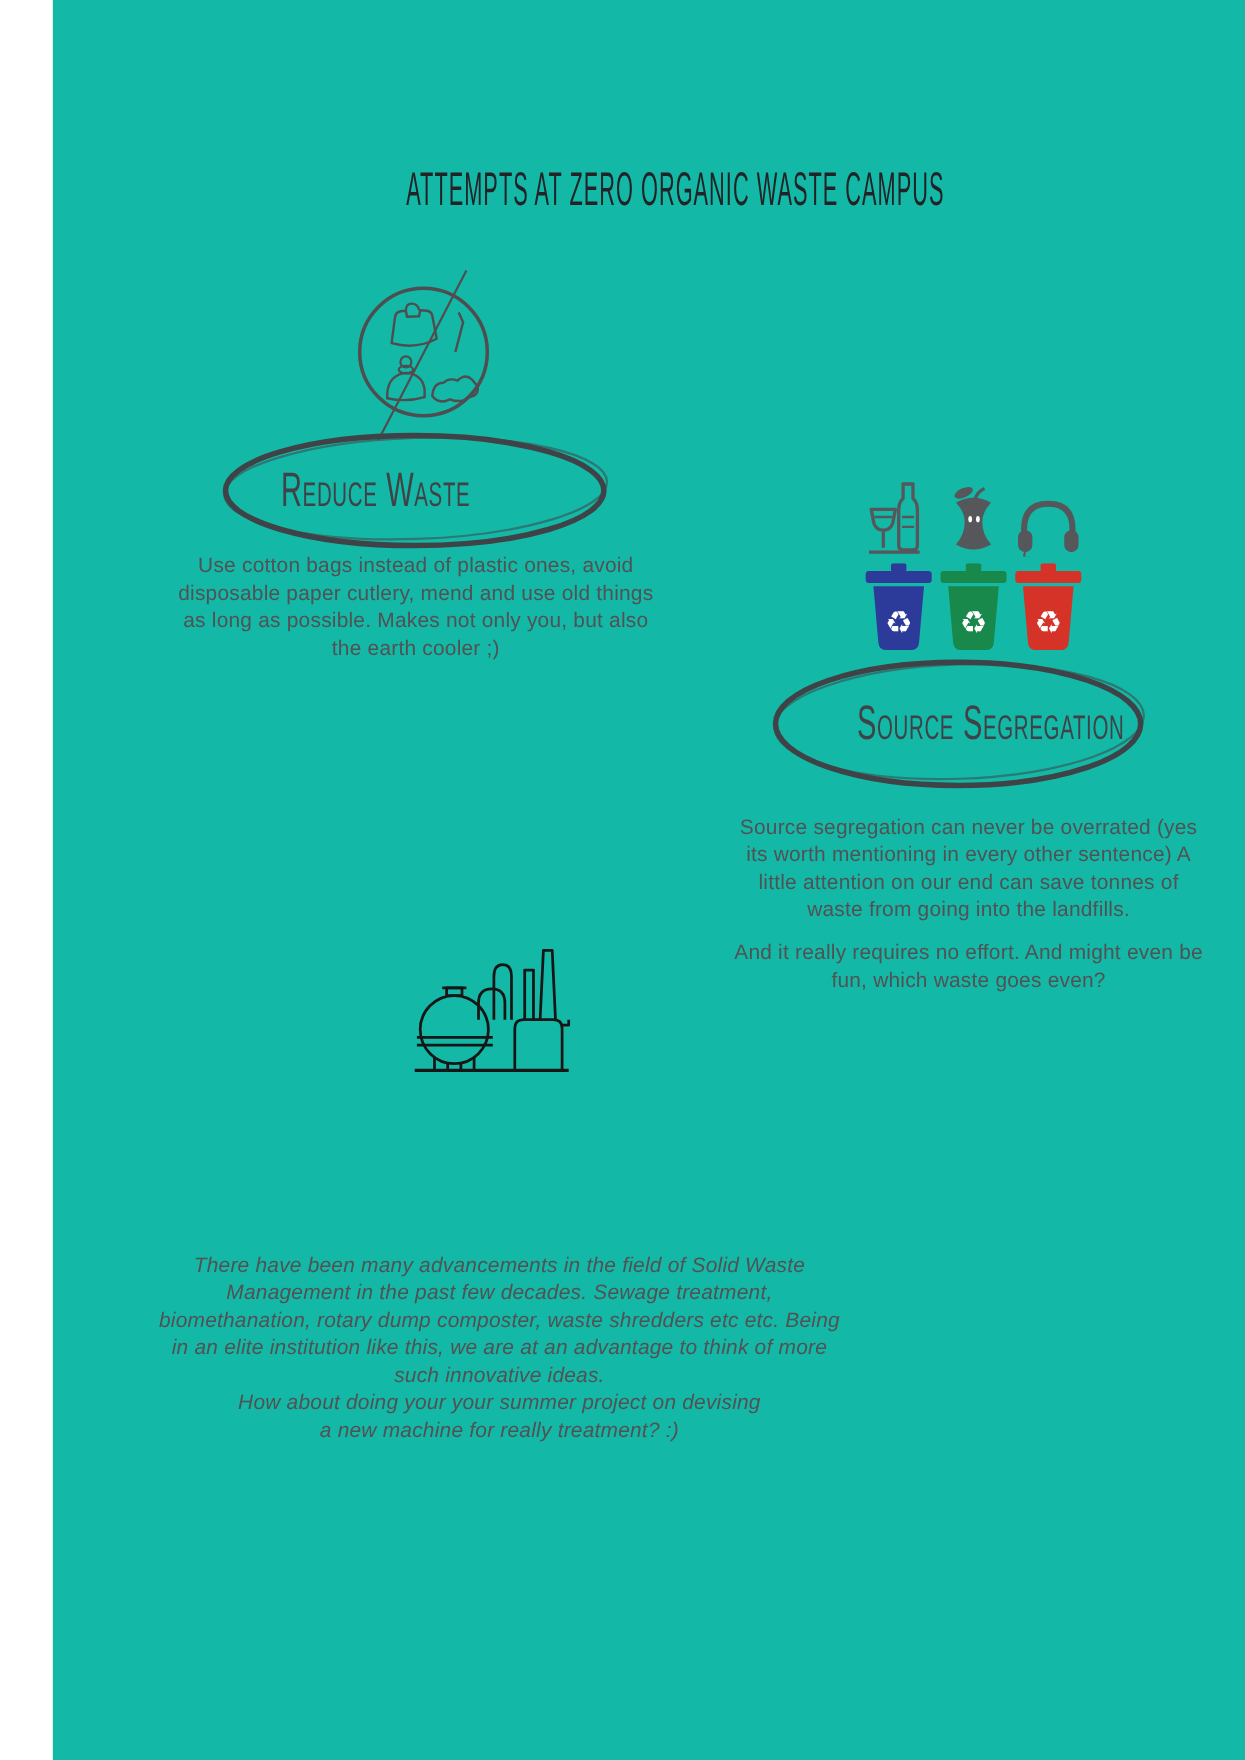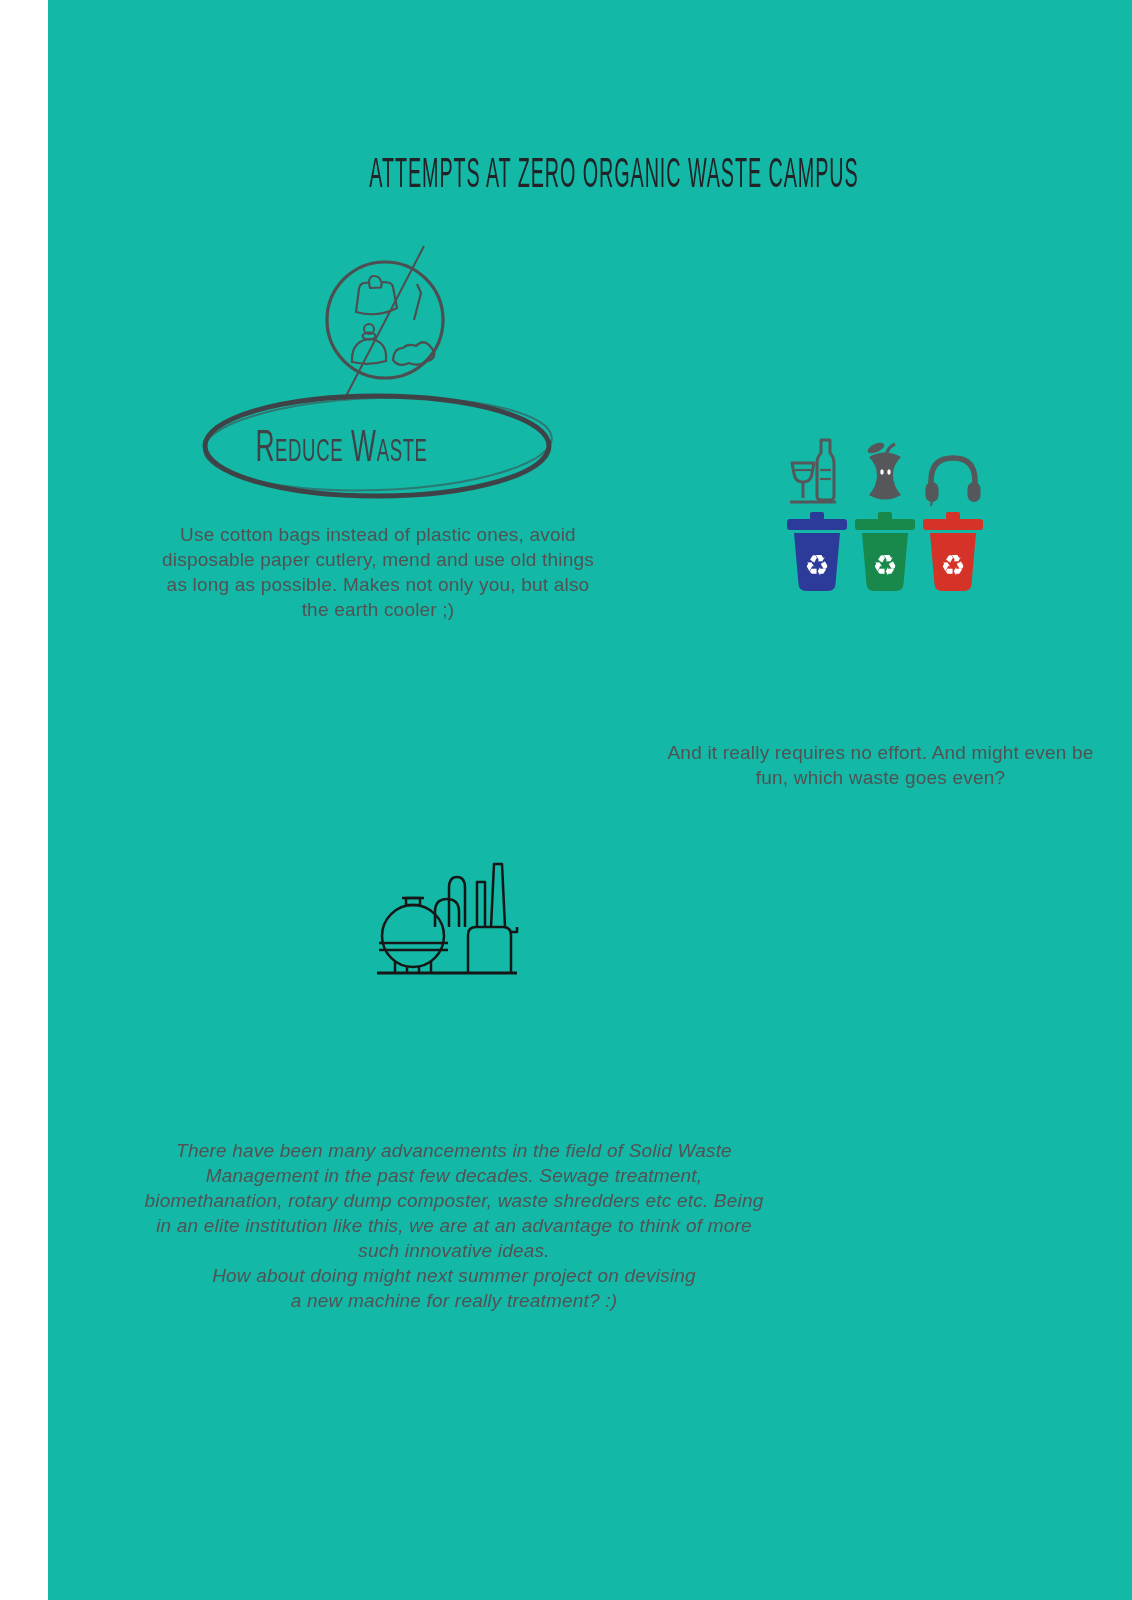--- a/index.html
+++ b/index.html
@@ -75,21 +75,21 @@
   <div class="oval" style="left:150px; top:390px; width:358px; height:112px;">
     <svg width="358" height="112" viewBox="0 0 358 112">
       <ellipse cx="179" cy="56" rx="172" ry="50" stroke="#3f4347" stroke-width="5" fill="none"></ellipse>
       <ellipse cx="180" cy="54" rx="174" ry="46" stroke="#3f4347" stroke-width="2" fill="none" opacity="0.55" transform="rotate(-2 179 56)"></ellipse>
     </svg>
     <div class="heading-overlay">
       <span class="hand-heading">Reduce Waste</span>
     </div>
   </div>
 
-  <div class="para-block" style="left:105px; top:522px; width:450px;">
+  <div class="para-block" style="left:105px; top:502px; width:450px;">
     <p>Use cotton bags instead of plastic ones, avoid disposable paper cutlery, mend and use old things as long as possible. Makes not only you, but also the earth cooler ;)</p>
   </div>
 
   <div class="bins-block">
 
     <div class="bin-icons-row">
       <div class="cell">
         <svg width="58" height="70" viewBox="0 0 58 70" fill="none">
           <path d="M33,4 h9 v13 q4,4 4,10 v33 q0,4 -4,4 h-9 q-4,0 -4,-4 v-33 q0,-6 4,-10 z" stroke="#55575b" stroke-width="3" stroke-linejoin="round"></path>
           <line x1="32" y1="34" x2="43" y2="34" stroke="#55575b" stroke-width="2.2"></line>
@@ -140,22 +140,32 @@
         <svg width="62" height="80" viewBox="0 0 62 80">
           <rect x="24" y="0" width="14" height="8" rx="2" fill="#d53228"></rect>
           <rect x="1" y="7" width="60" height="11" rx="3" fill="#d53228"></rect>
           <path d="M8,21 L54,21 L49.5,72 Q49,79 42,79 L20,79 Q13,79 12.5,72 Z" fill="#d53228"></path>
           <text class="recycle-glyph" x="31" y="63" font-size="28" fill="#ffffff" text-anchor="middle">♻</text>
         </svg>
       </div>
     </div>
   </div>
 
+  <div class="oval" style="left:650px; top:595px; width:346px; height:126px;">
+    <svg width="346" height="126" viewBox="0 0 346 126">
+      <ellipse cx="173" cy="63" rx="166" ry="56" stroke="#3f4347" stroke-width="5" fill="none"></ellipse>
+      <ellipse cx="174" cy="61" rx="168" ry="52" stroke="#3f4347" stroke-width="2" fill="none" opacity="0.55" transform="rotate(-2 173 63)"></ellipse>
+    </svg>
+    <div class="heading-overlay">
+      <span class="hand-heading">Source Segregation</span>
+    </div>
+  </div>
 
   <div class="para-block" style="left:615px; top:740px; width:435px;">
+    <p>Source segregation can never be overrated (yes its worth mentioning in every other sentence) A little attention on our end can save tonnes of waste from going into the landfills.</p>
     <p>And it really requires no effort. And might even be fun, which waste goes even?</p>
   </div>
 
   <div class="icon-abs" style="left:325px; top:840px;">
     <svg width="148" height="140" viewBox="0 0 148 140" fill="none" stroke="#161616" stroke-width="2.5" stroke-linejoin="round">
 
       <path d="M95,133 V95 Q95,87 103,87 H130 Q138,87 138,95 V133"></path>
       <path d="M138,92 H144 V87"></path>
 
       <path d="M118,87 L121,24 H129 L132,87"></path>
@@ -174,17 +184,17 @@
       <line x1="46" y1="126" x2="46" y2="133"></line>
       <line x1="58" y1="121" x2="58" y2="133"></line>
 
       <line x1="4" y1="133" x2="144" y2="133" stroke-width="3"></line>
     </svg>
   </div>
 
 
   <div class="para-block tight" style="left:92px; top:1138px; width:628px;">
     <p class="lead">There have been many advancements in the field of Solid Waste Management in the past few decades. Sewage treatment, biomethanation, rotary dump composter, waste shredders etc etc. Being in an elite institution like this, we are at an advantage to think of more such innovative ideas.</p>
-    <p>How about doing might next summer project on devising</p>
+    <p>How about doing your your summer project on devising</p>
     <p>a new machine for really treatment? :)</p>
   </div>
 
 </div>
 
 </body></html>

